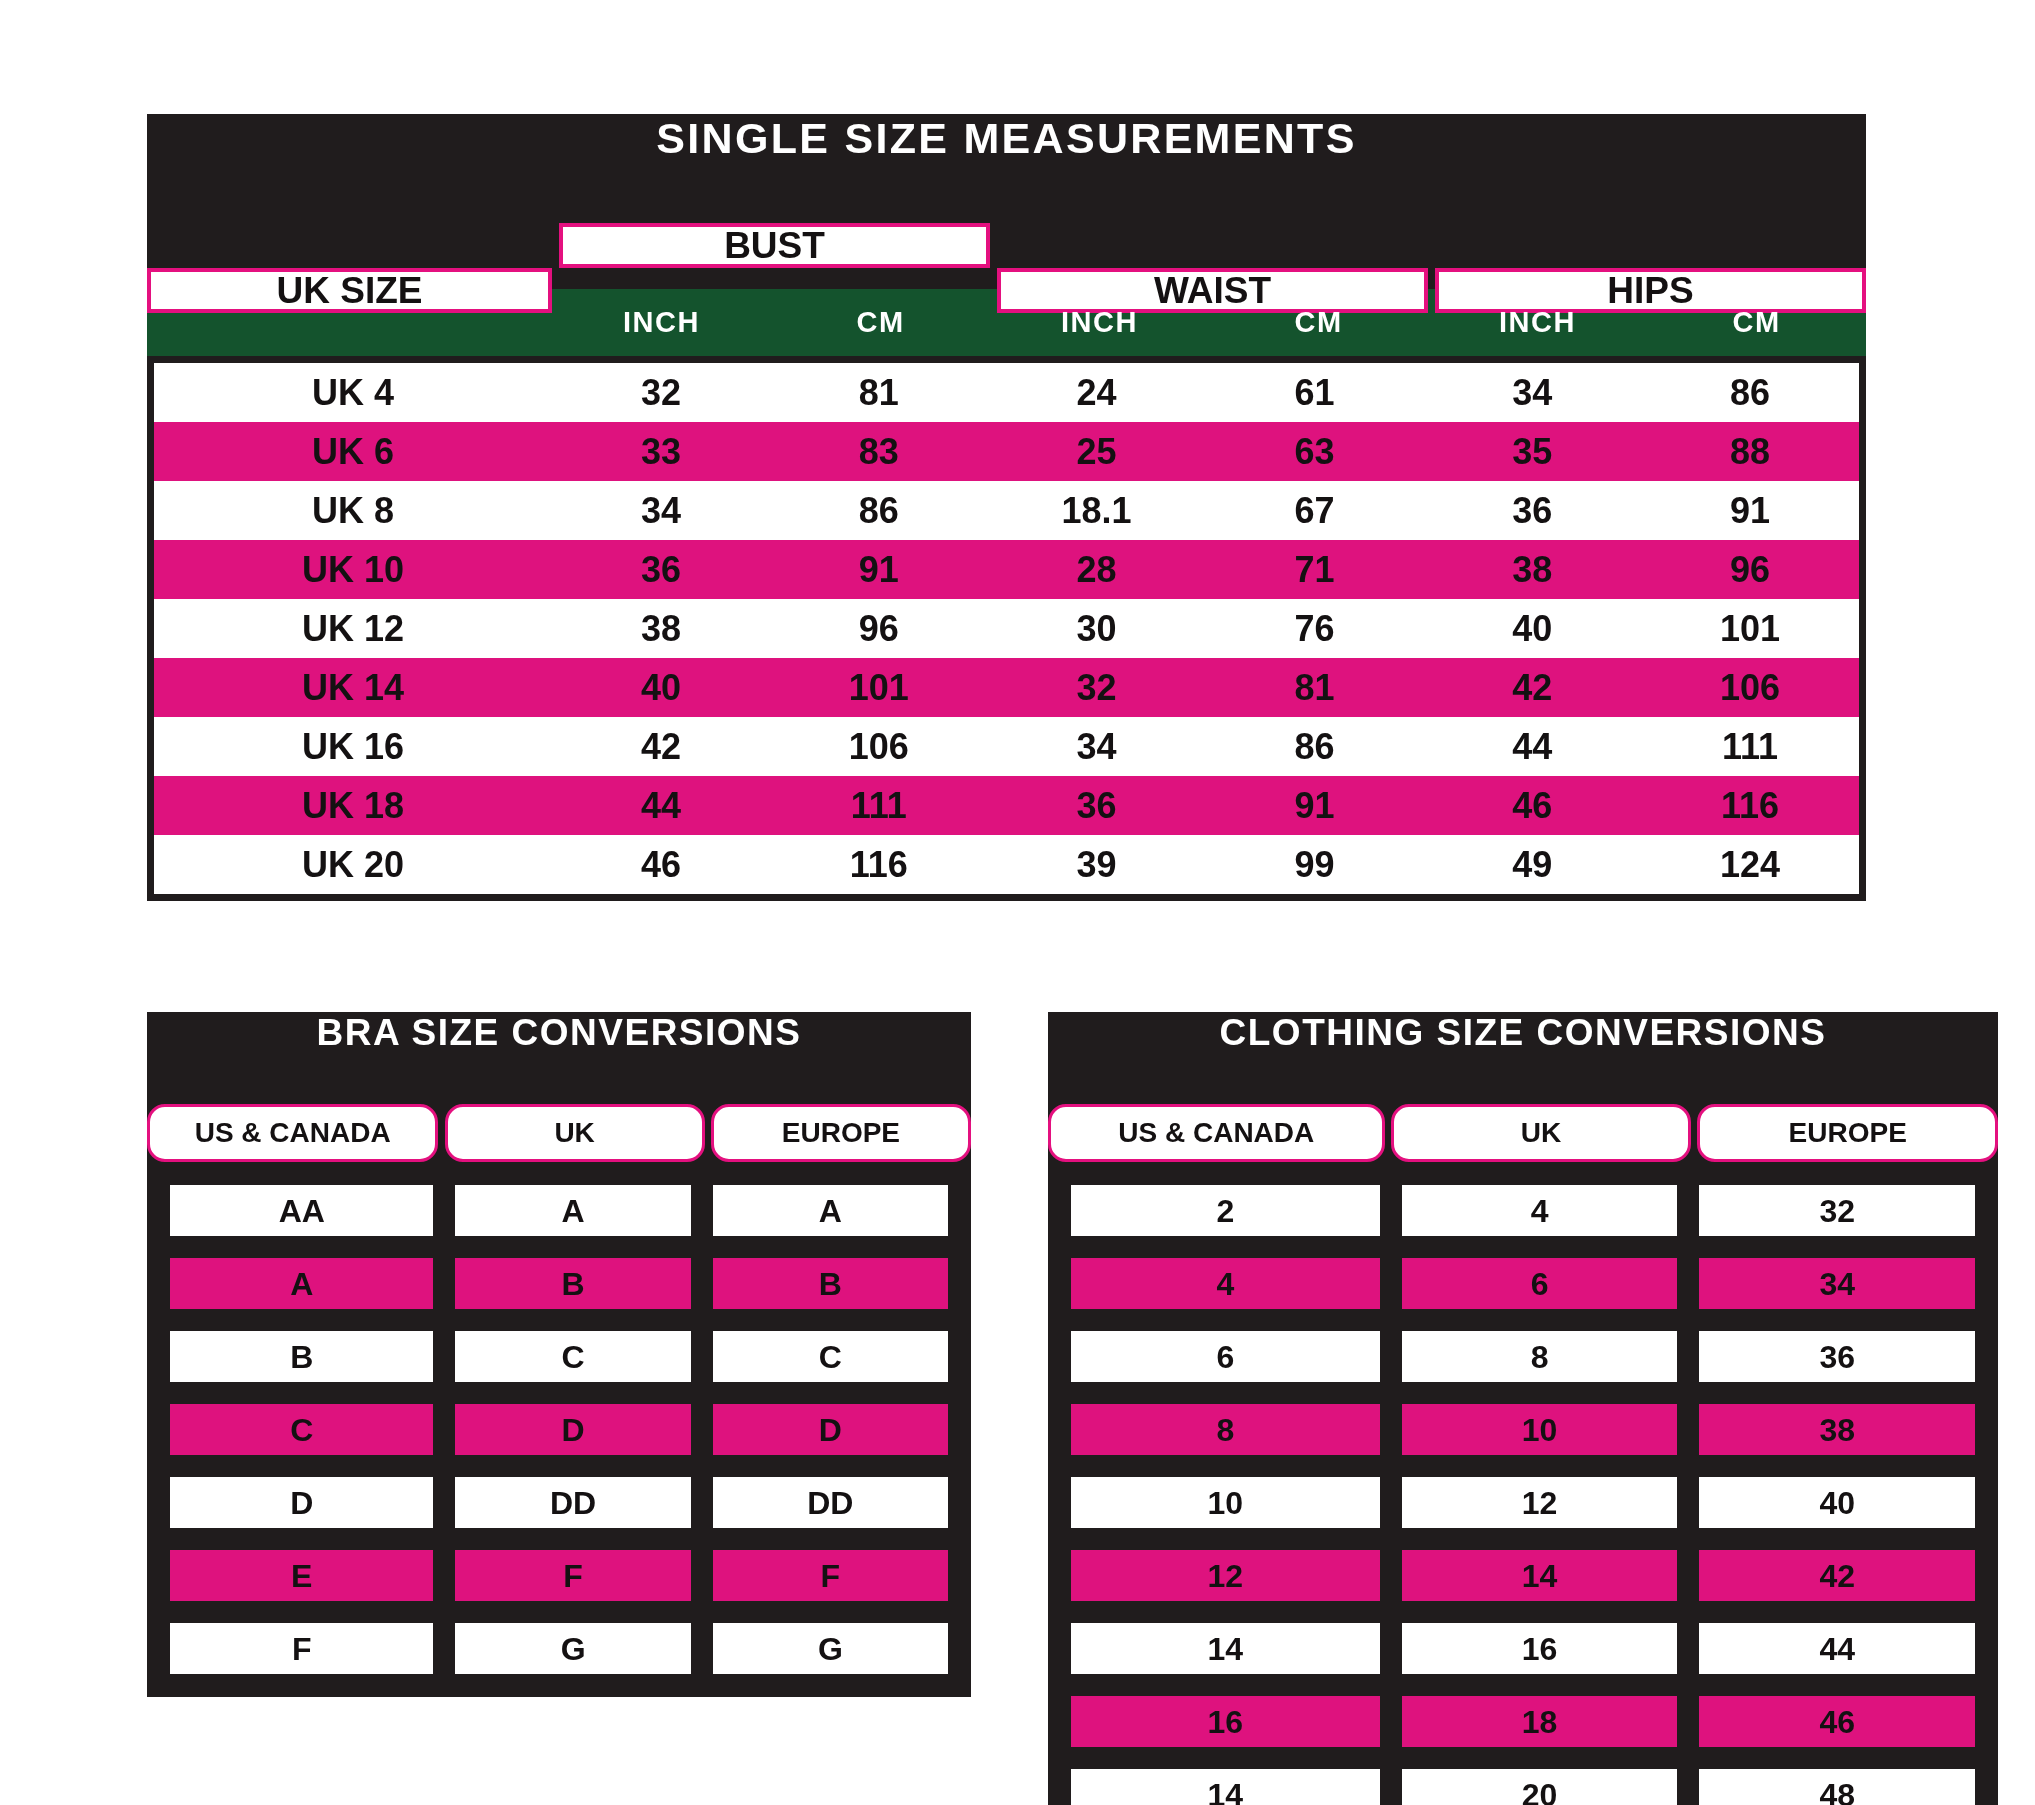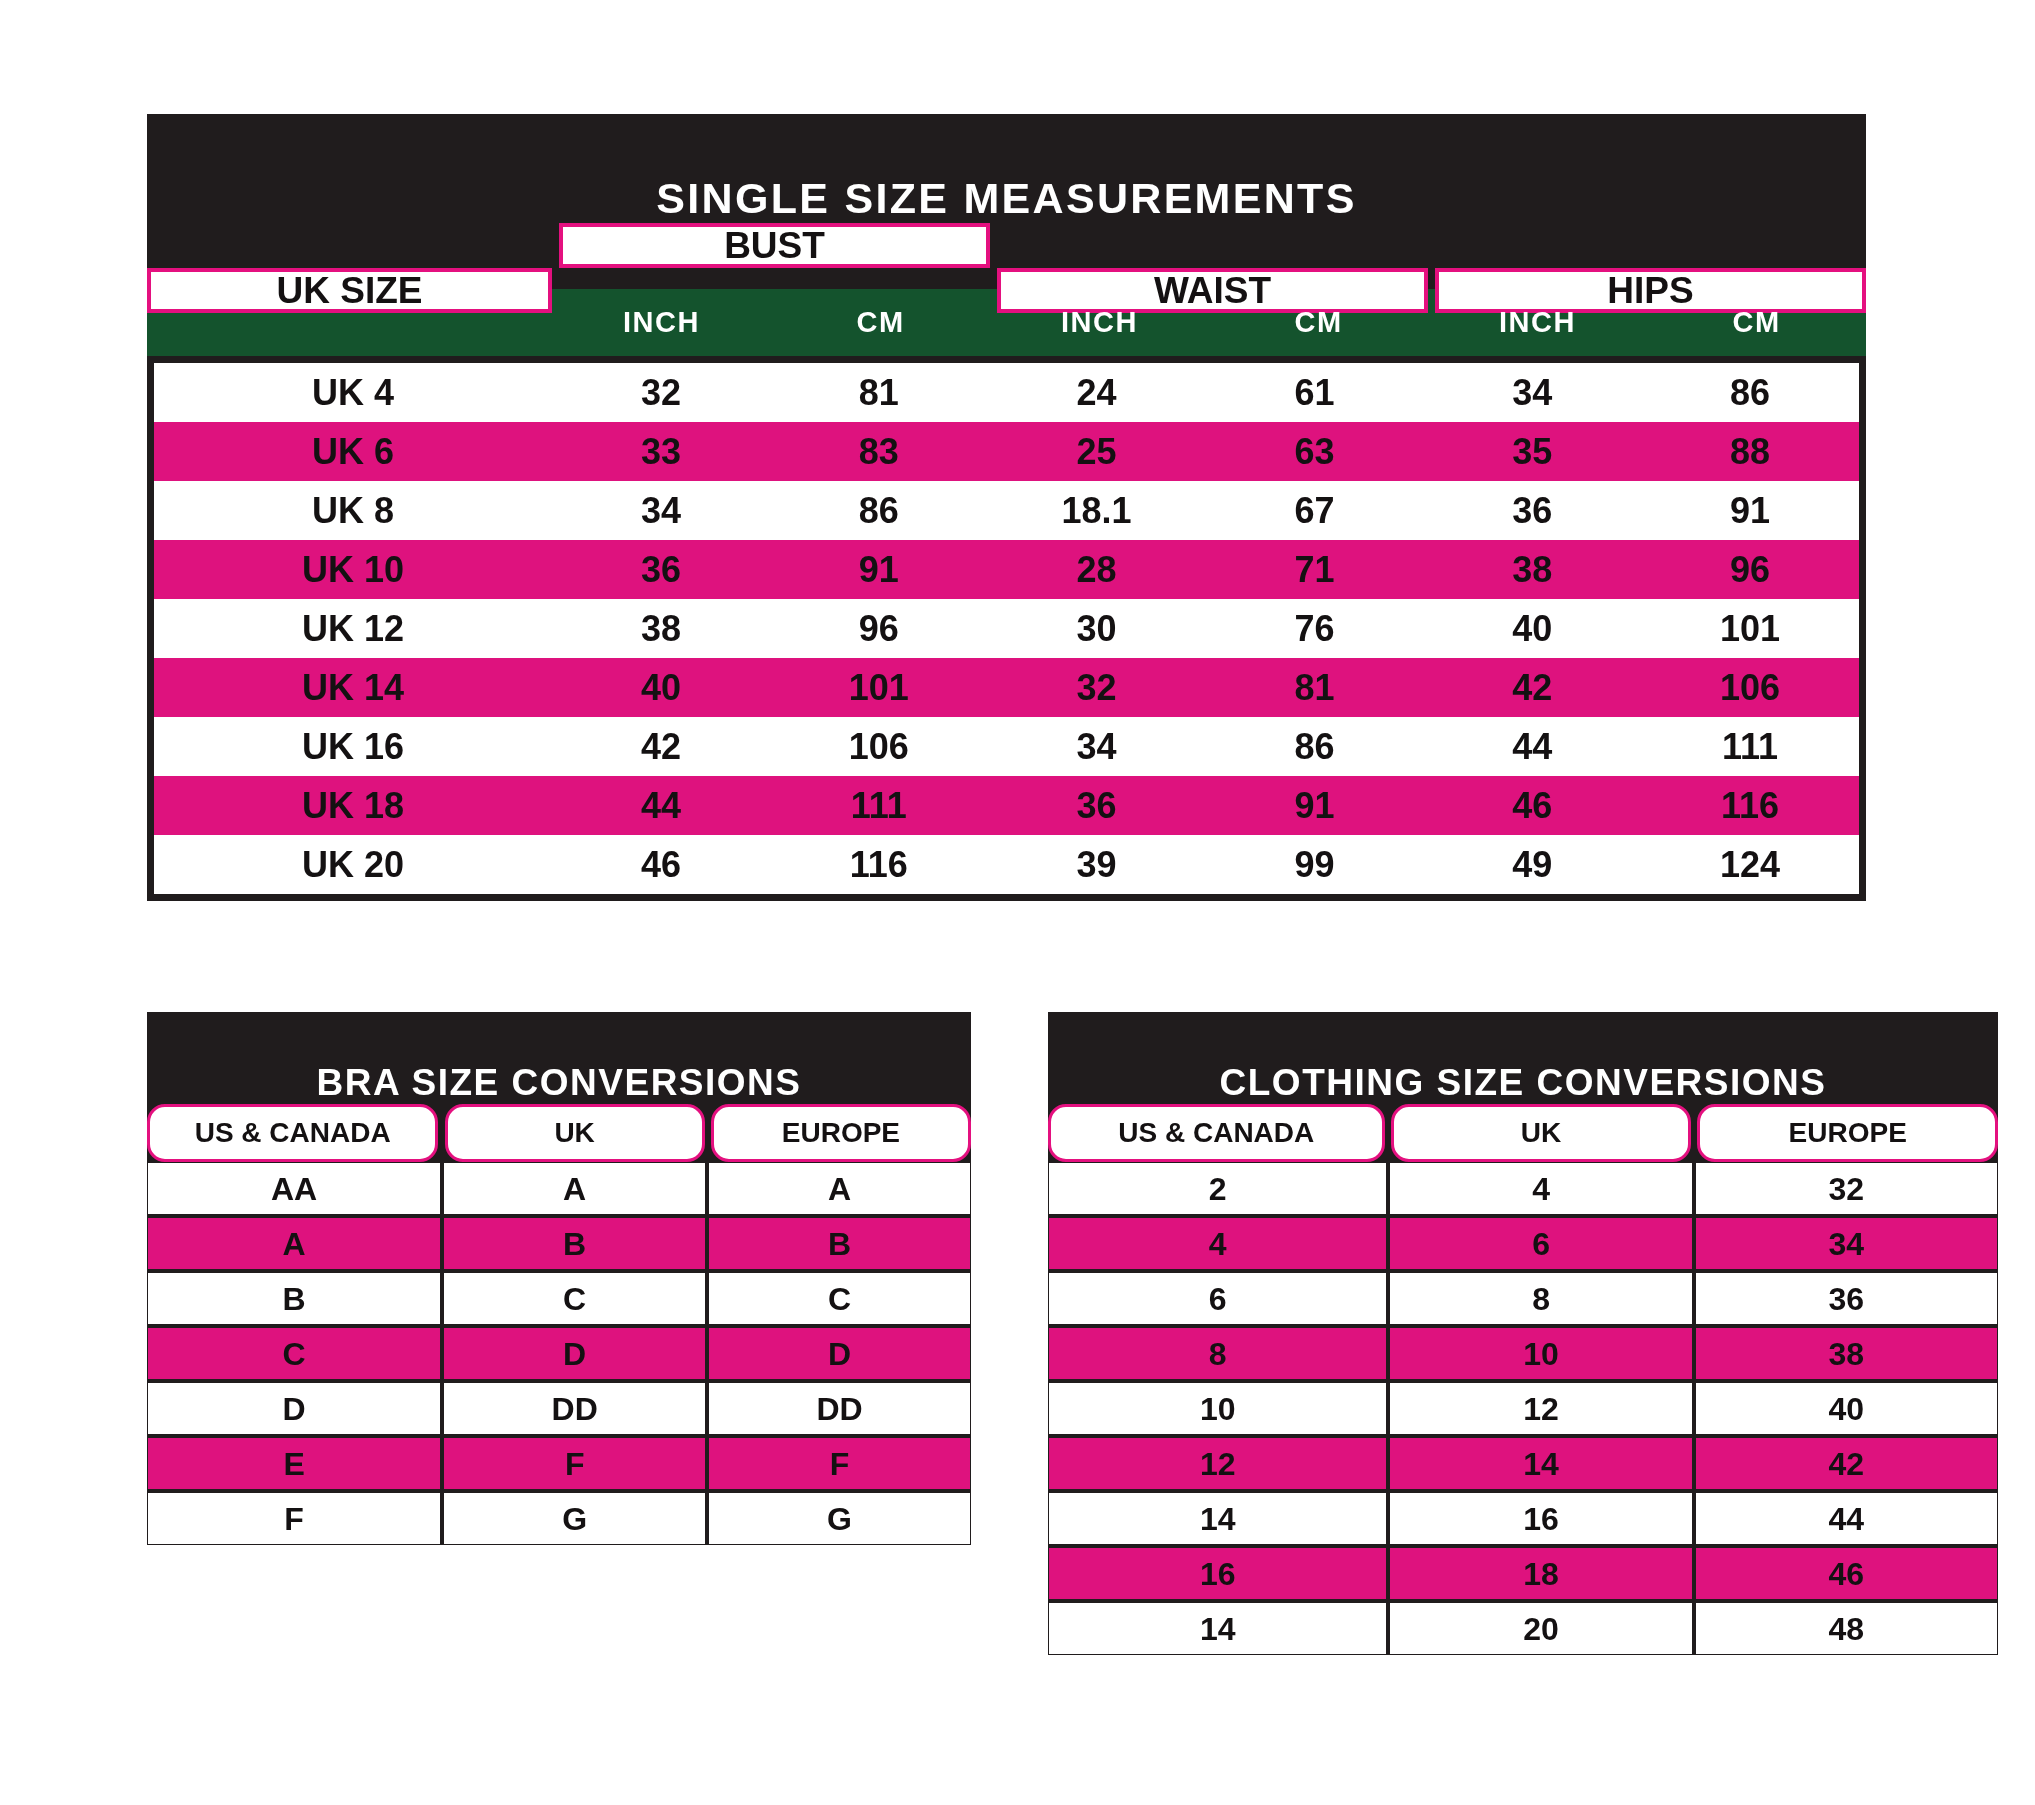--- a/index.html
+++ b/index.html
@@ -9,21 +9,21 @@
     background:#ffffff;
     font-family:"Liberation Sans", sans-serif;
     font-weight:700;
     color:#141112;
     overflow:hidden;
   }
 
   
   .title-bar {
     background:#201c1d;
-    display:flex; align-items:flex-end; justify-content:center;
+    display:flex; align-items:flex-start; justify-content:center;
   }
   .title-text { color:#ffffff; letter-spacing:2.3px; }
 
   .cell {
     background:#ffffff;
     display:flex; align-items:center; justify-content:center;
     line-height:1;
   }
   .cell.hl { background:#de127e; }
 
@@ -86,21 +86,21 @@
     grid-template-columns:1.12fr 1fr 1fr;
     column-gap:6.2px;
     background:#201c1d;
     height:58px;
   }
   .sub-header-row .gcell { font-size:28px; border-width:3.9px;border-radius:18px; }
 
   .sub-grid {
     grid-template-columns:1.12fr 1fr 1fr;
     grid-auto-rows:51px;
-    padding:1px; gap:4px;
+    padding:23px; gap:22px;
   }
   .sub-grid .cell { font-size:32px; }
 </style>
 </head>
 <body>
 
 <div id="canvas">
 
   <section class="main-table">
     <div class="title-bar">

